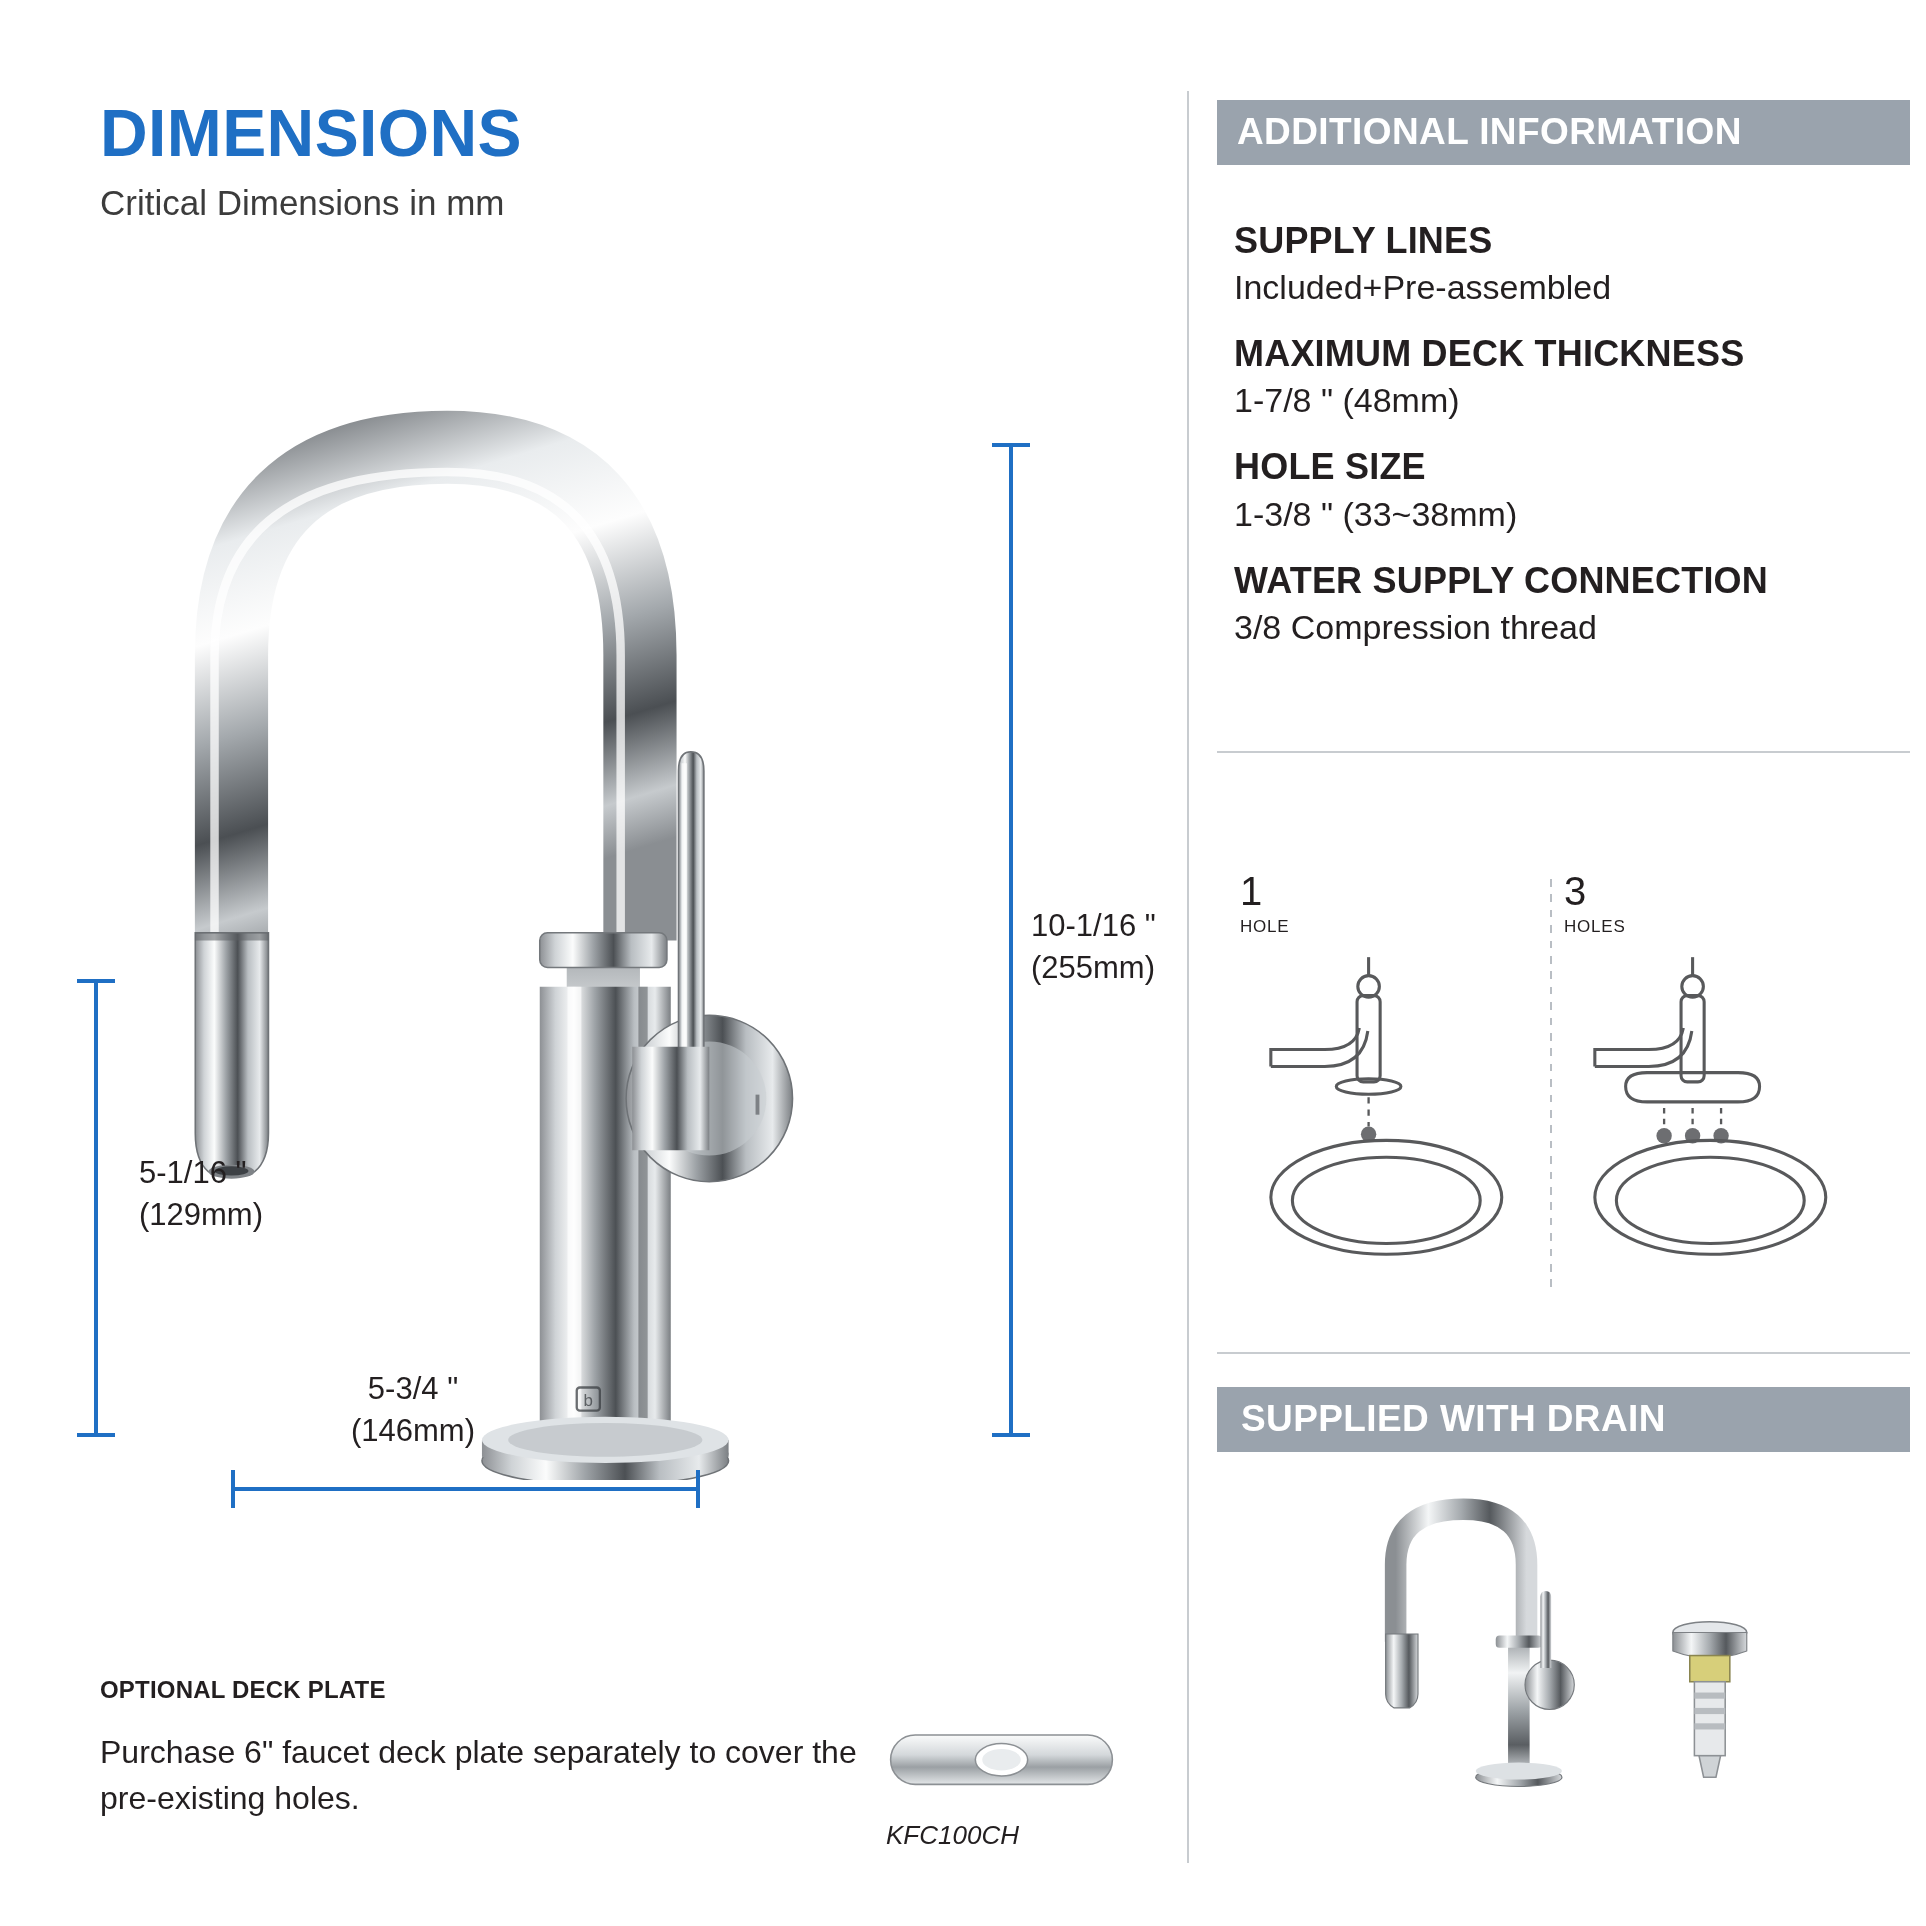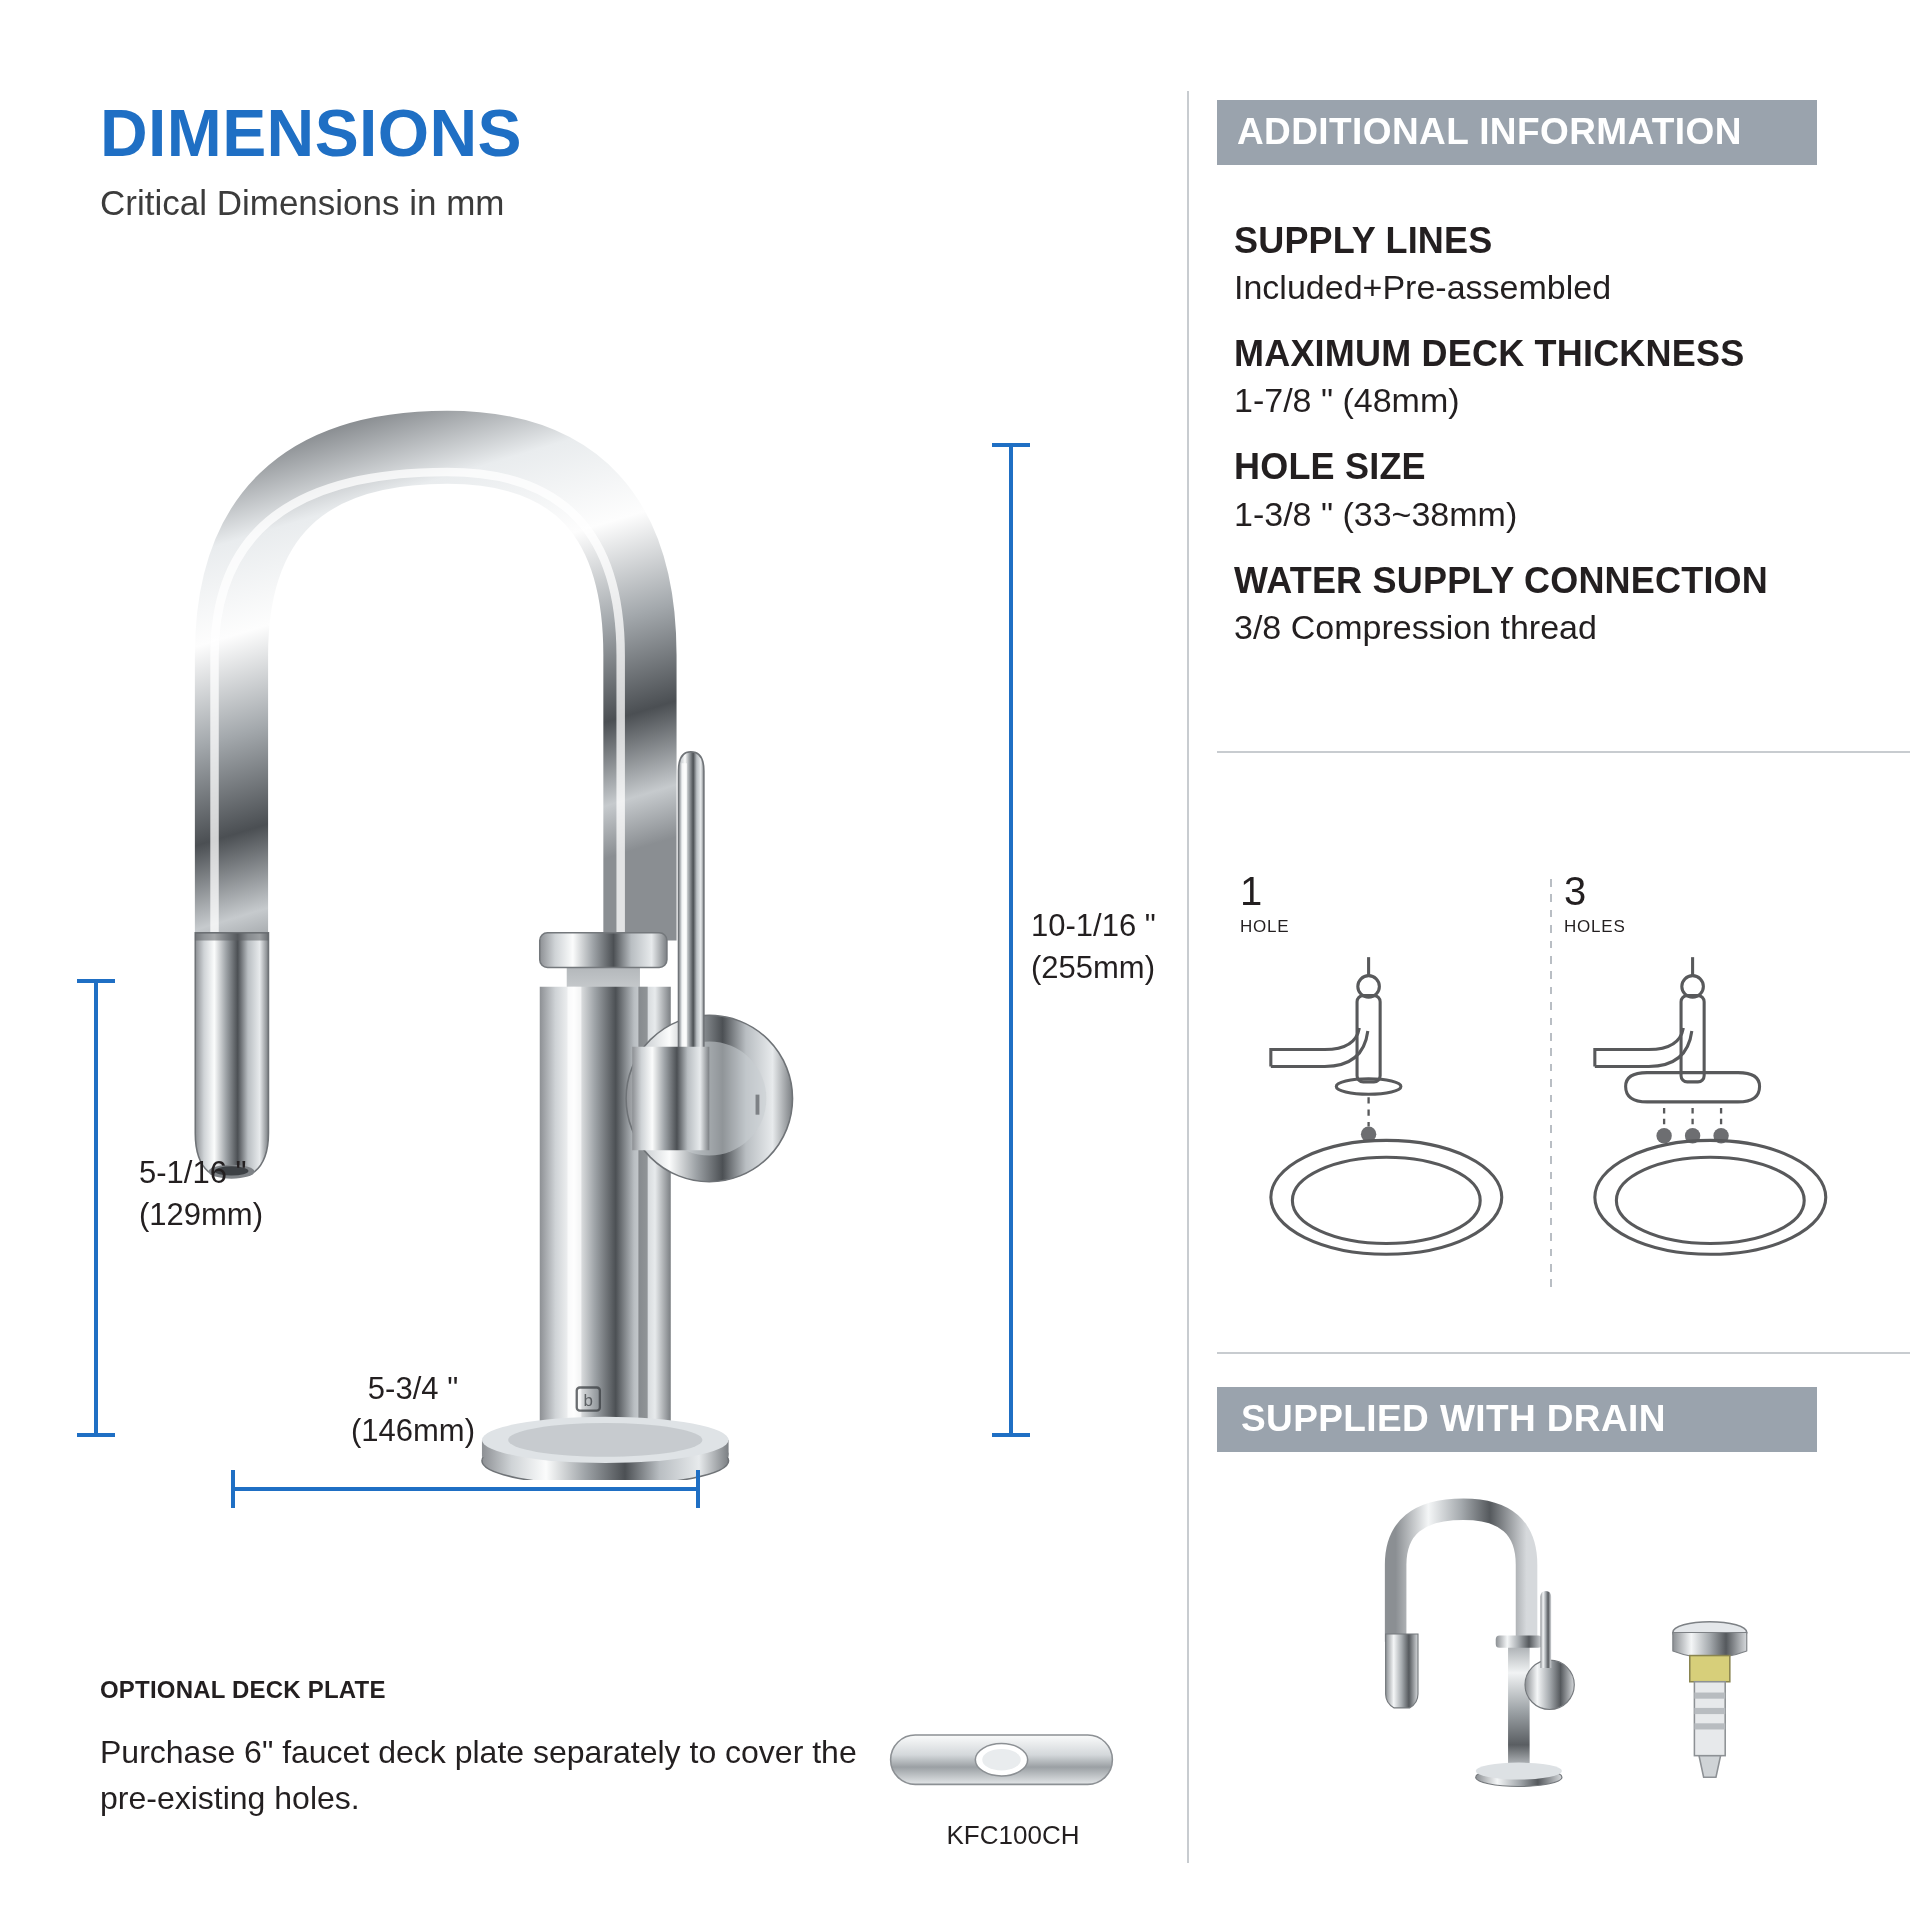--- a/index.html
+++ b/index.html
@@ -71,41 +71,41 @@
   #dim-reach-cap-left { left: 231px; top: 1470px; width: 3.9px; height: 38px; }
   #dim-reach-cap-right { left: 696px; top: 1470px; width: 3.9px; height: 38px; }
   #dim-reach-label { left: 351px; top: 1368px; text-align: center; }
 
   
   #deck-plate-block { position: absolute; left: 100px; top: 1676px; width: 771px; }
   #deck-plate-title { font-size: 24px; font-weight: bold; letter-spacing: 0.2px; }
   #deck-plate-text { font-size: 32px; margin-top: 25px; line-height: 1.45; color: #231f20; }
 
   #deck-plate-img-wrap {
-    position: absolute; left: 886px; top: 1718px; width: 254px; text-align: center;
+    position: absolute; left: 886px; top: 1718px; width: 254px;  font-style: italic;
   }
   #deck-plate-code { font-size: 26px; margin-top: 17px; color: #231f20; }
 
   
   #vertical-divider {
     position: absolute; left: 1187px; top: 91px;
     width: 2.3px; height: 1772px; background: #c8ccd0;
   }
 
   
   #right-panel { position: absolute; left: 1217px; top: 0; width: 709px; height: 1926px; }
 
   .section-header {
     background: #9aa3ad;
     color: #ffffff;
     font-size: 37px;
     font-weight: bold;
     letter-spacing: 0.4px;
     padding: 10.8px 0 12.3px 20px;
-    width: 600px;
+    width: 693px;
   }
 
   #header-additional { position: absolute; left: 0; top: 100px; }
   #header-holes { position: absolute; left: 0; top: 786px; }
   #header-drain { position: absolute; left: 0; top: 1387px; padding-left: 24px; }
 
   .hr-line { position: absolute; left: 0; width: 693px; height: 2.3px; background: #c8ccd0; }
   #hr-1 { top: 751px; }
   #hr-2 { top: 1352px; }
 

